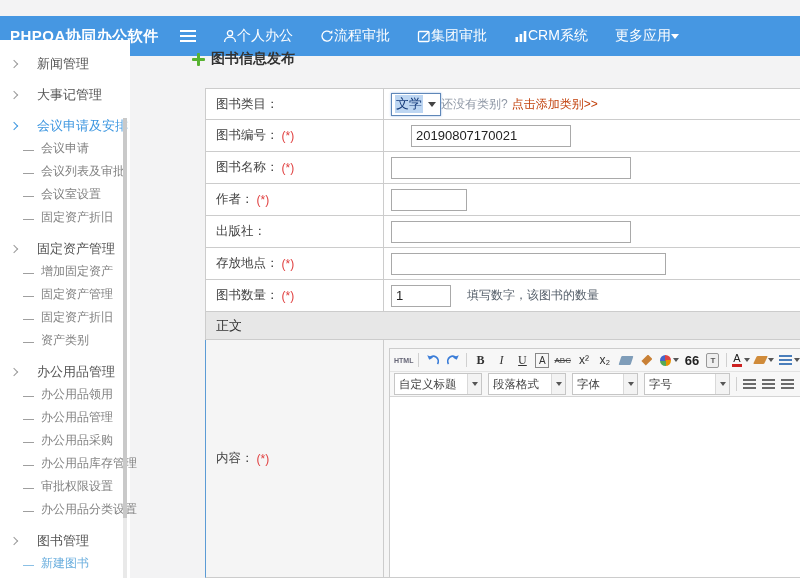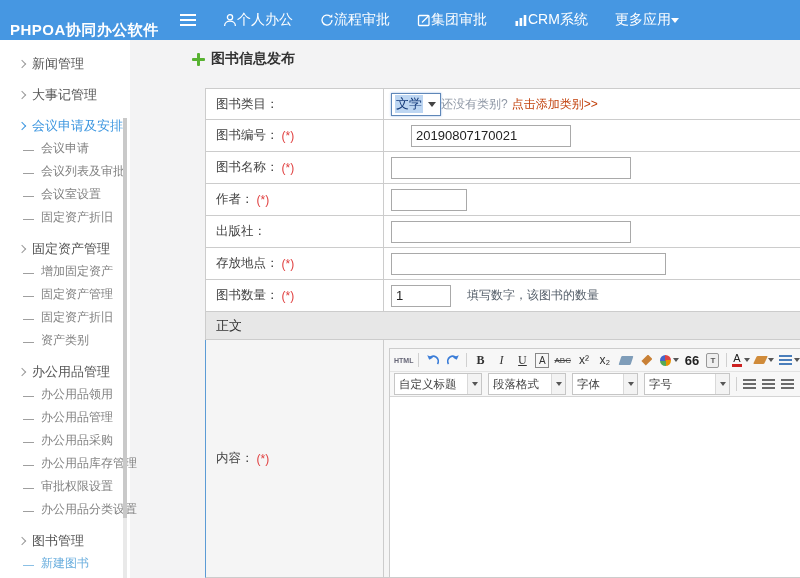--- a/index.html
+++ b/index.html
@@ -1,31 +1,31 @@
 <!DOCTYPE html>
 <html><head>
 <meta charset="utf-8">
 <style>
   html,body{margin:0;padding:0;}
   body{font-family:"Liberation Sans","DejaVu Sans",sans-serif;}
   .page{position:relative;width:800px;height:578px;overflow:hidden;background:#f3f3f4;}
 
   
-  .topbar{position:absolute;left:0;top:0;width:800px;height:40px;background:#4697e2;display:flex;align-items:flex-end;}
+  .topbar{position:absolute;left:0;top:16px;width:800px;height:40px;background:#4697e2;display:flex;align-items:center;}
   .logo{color:#fff;font-size:15px;font-weight:bold;margin-left:10px;letter-spacing:.5px;}
   .topnav{position:absolute;left:180px;top:0;height:40px;display:flex;align-items:center;gap:27px;}
   .hamburger{width:16px;height:12px;background:repeating-linear-gradient(to bottom,#fff 0 2px,rgba(0,0,0,0) 2px 5px);cursor:pointer;}
   .nav-item{display:flex;align-items:center;color:#fff;font-size:14px;cursor:pointer;white-space:nowrap;}
   .nav-item svg{display:block;}
   .caret-w{width:0;height:0;border-left:4px solid rgba(0,0,0,0);border-right:4px solid rgba(0,0,0,0);border-top:5px solid #fff;}
 
   
   .sidebar{position:absolute;left:0;top:40px;width:130px;height:538px;background:#fff;}
   .sidebar ul{list-style:none;margin:0;padding:4px 0 0 0;}
-  .snav-parent{height:23px;margin-top:8px;display:flex;align-items:center;gap:7px;padding-left:19px;font-size:13px;color:#555;cursor:pointer;white-space:nowrap;}
+  .snav-parent{height:23px;margin-top:8px;display:flex;align-items:center;gap:20px;padding-left:11px;font-size:13px;color:#555;cursor:pointer;white-space:nowrap;}
   .snav-child{height:23px;display:flex;align-items:center;gap:7px;padding-left:23px;font-size:12px;color:#828282;cursor:pointer;white-space:nowrap;}
   .chev{width:5px;height:5px;border-top:1px solid #9a9a9a;border-right:1px solid #9a9a9a;transform:rotate(45deg);flex:0 0 auto;}
   .snav-parent.active{color:#3e97e0;}
   .snav-parent.active .chev{border-color:#3e97e0;}
   .snav-child.active{color:#6aaede;}
   .dash{font-size:11px;color:inherit;}
   .side-scrollbar{position:absolute;left:123px;top:78px;width:4px;height:460px;background:#e9e9e9;}
   .side-scrollbar .thumb{position:absolute;left:0;top:0;width:4px;height:400px;background:#c9c9c9;}
 
   

